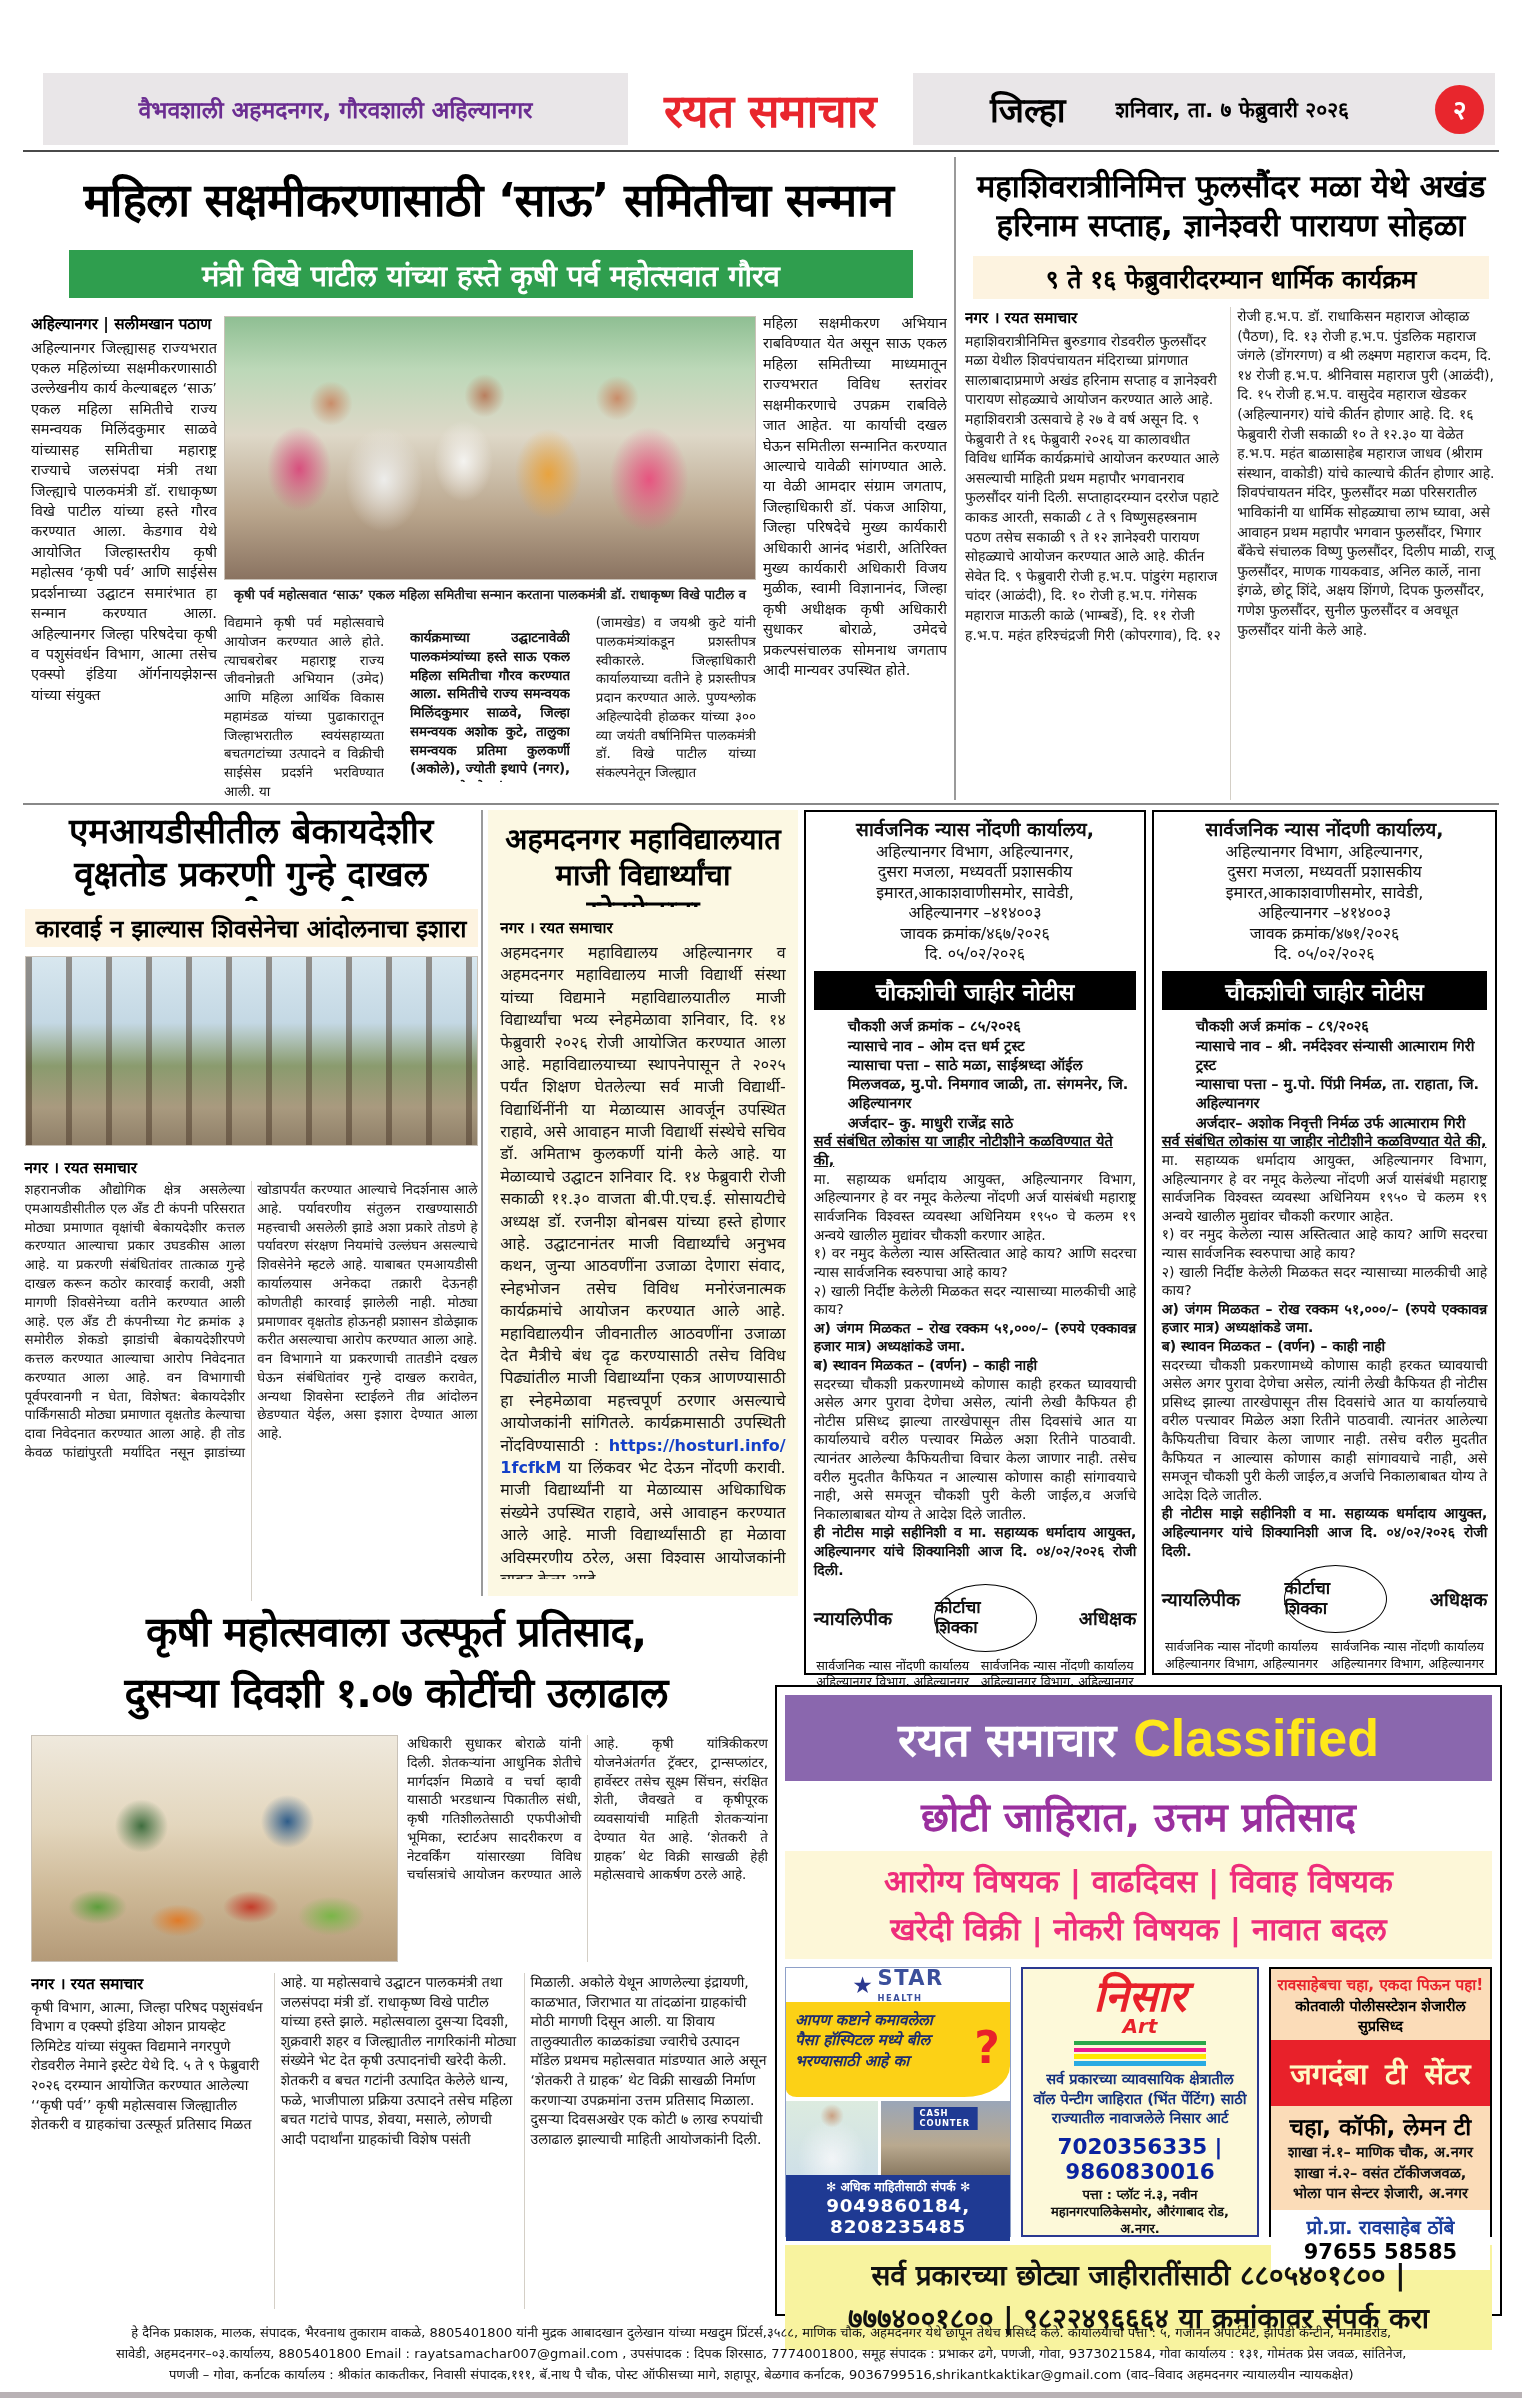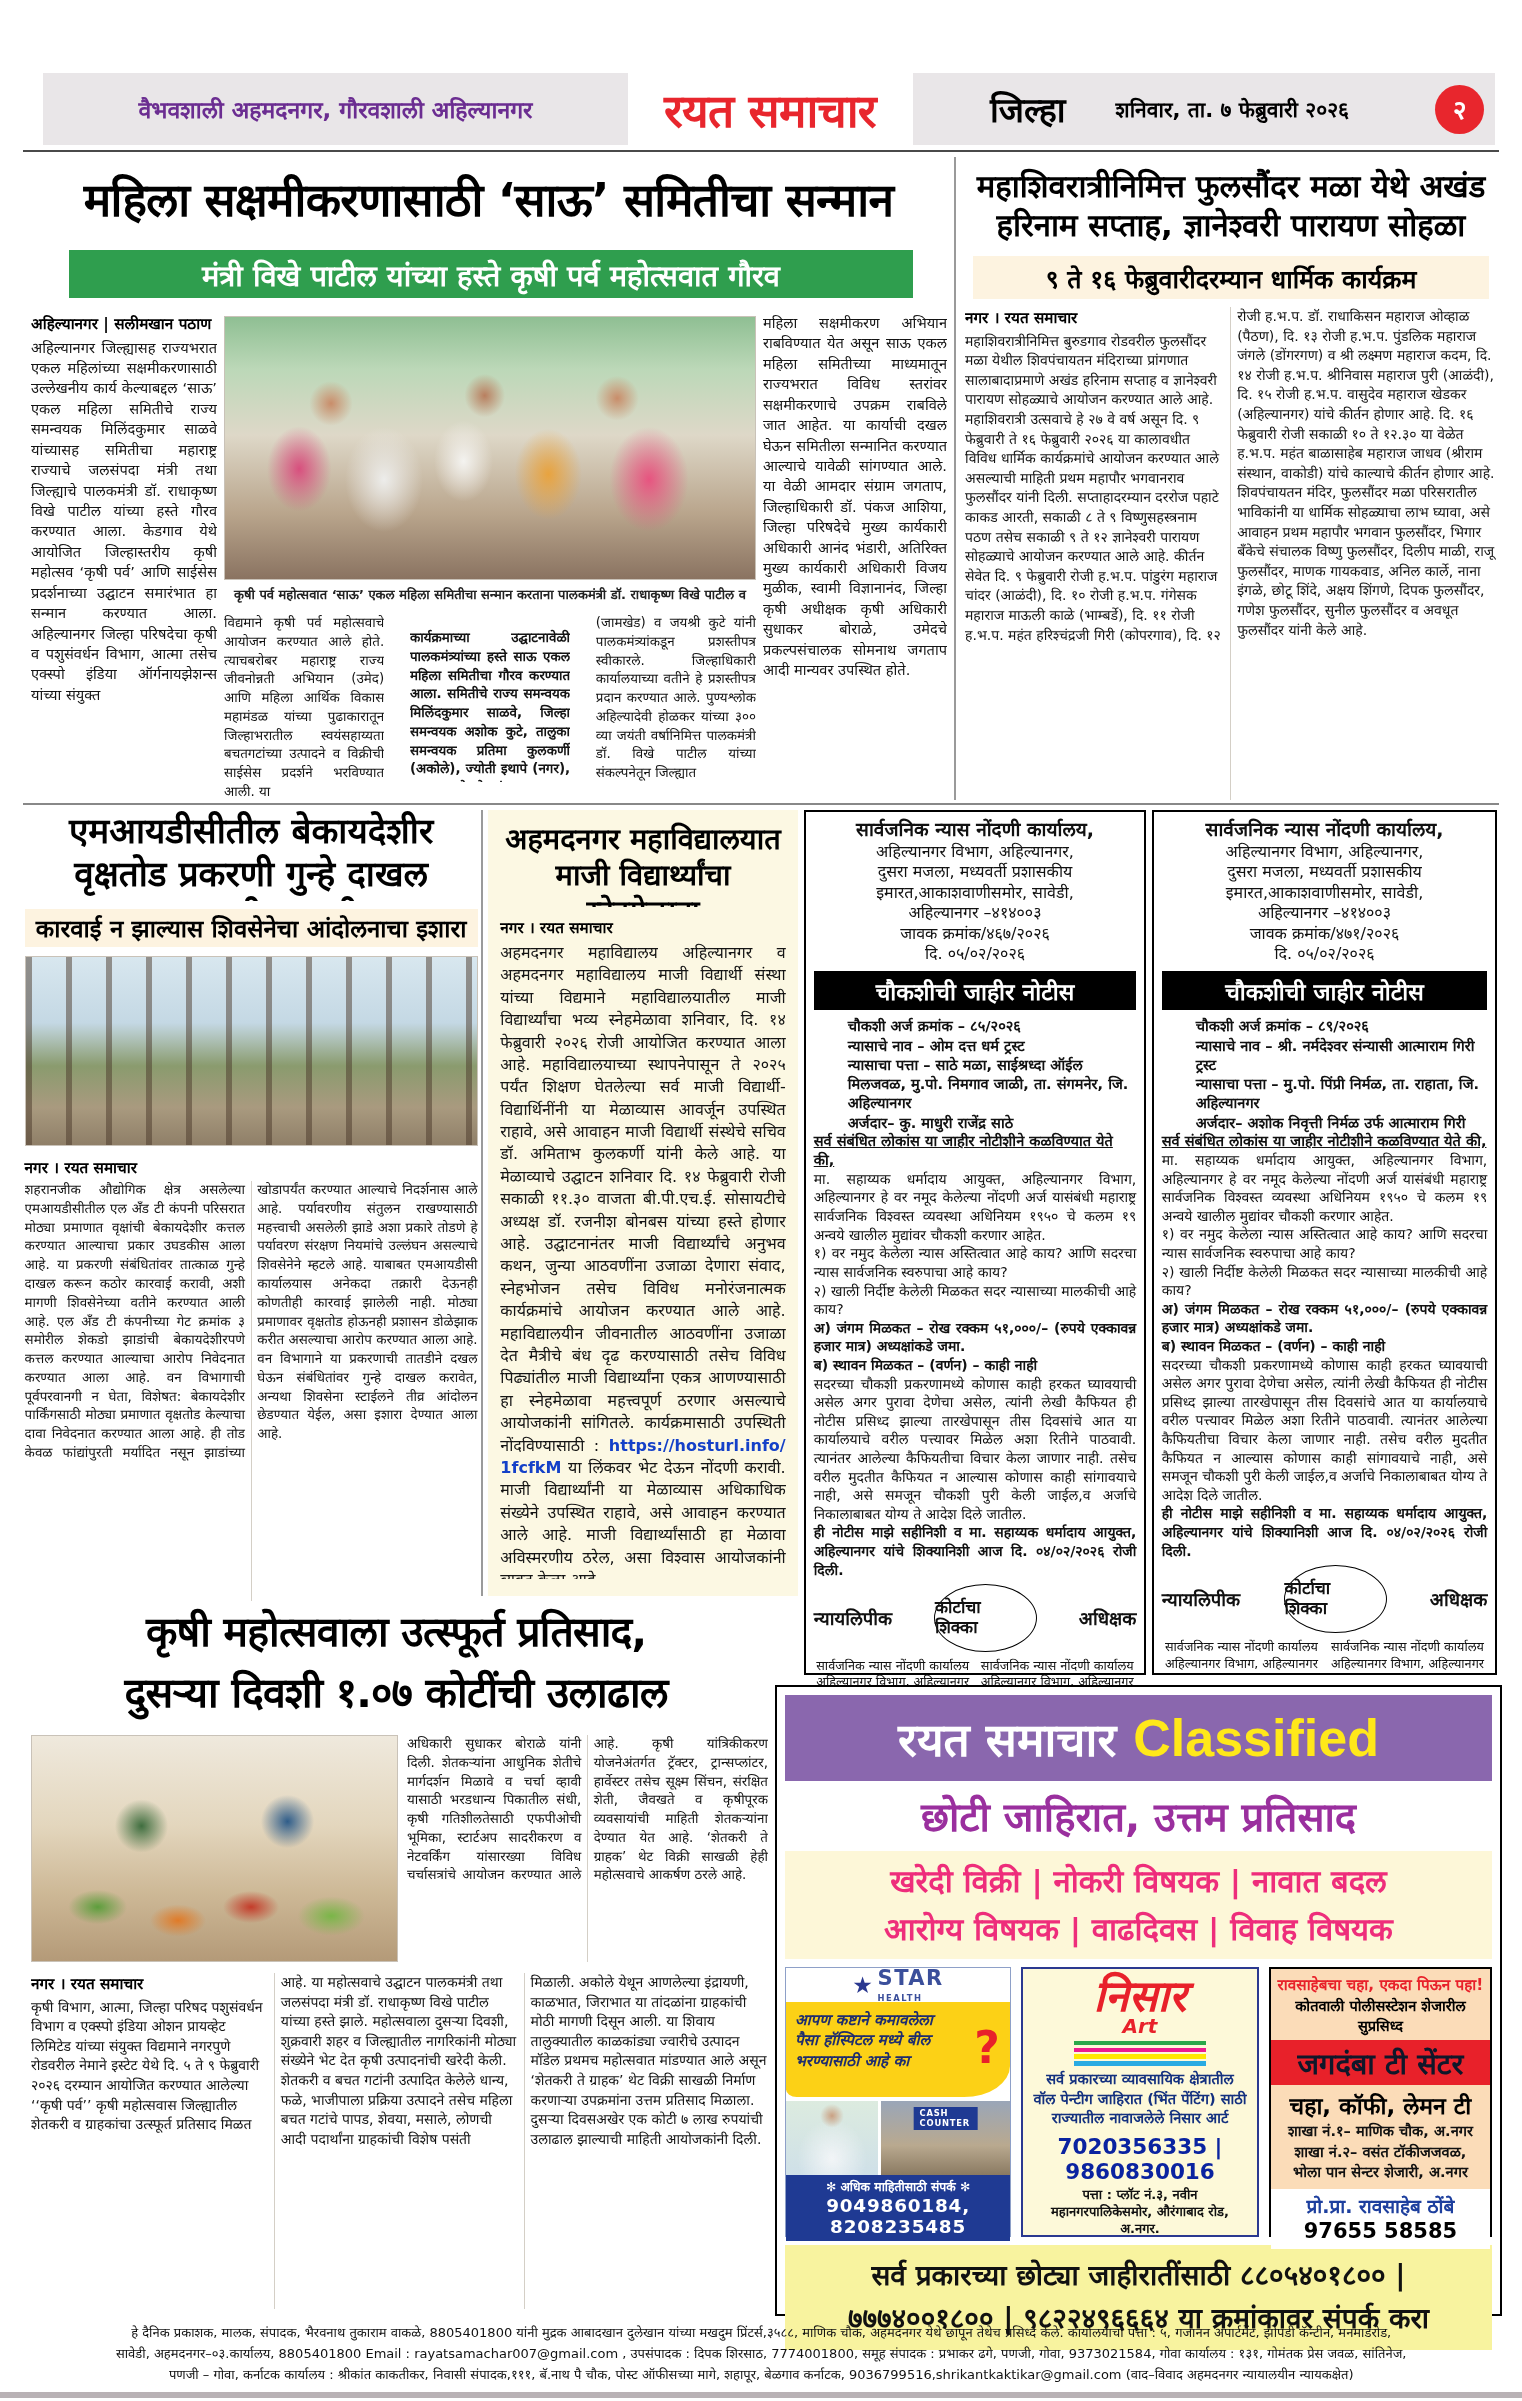--- a/index.html
+++ b/index.html
@@ -105,21 +105,21 @@
   .nisar-logo{color:#e8212a;font-size:43px;font-weight:900;font-style:italic;line-height:1;}
   .nisar-sub{color:#e8212a;font-size:20px;font-weight:800;font-style:italic;margin-top:-4.6px;}
   .nisar-stripes{width:60%;margin:3.1px auto;}
   .nisar-stripes div{height:4.6px;margin:2.3px 0;}
   .nisar-line{color:#14317f;font-size:14.6px;font-weight:800;line-height:1.35;}
   .nisar-phones{color:#0a23a0;font-size:21.5px;font-weight:900;margin:6.1px 0 3.1px;}
   .nisar-addr{color:#111;font-size:13px;font-weight:700;line-height:1.3;}
   .ad-jag{border:2.3px solid #000;background:#fbdcb8;padding:4.6px 6.1px;text-align:center;}
   .jag-tag1{color:#e8212a;font-size:15.3px;font-weight:900;}
   .jag-tag2{color:#000;font-size:14.6px;font-weight:800;margin-top:1.5px;}
-  .jag-name{background:#e8212a;color:#0f172a;font-size:29px;font-weight:900;padding:3px 0;margin:4.6px -6.1px;}
+  .jag-name{background:#e8212a;color:#fef9c3;font-size:29px;font-weight:900;padding:13px 0;margin:4.6px -6.1px;font-family:Liberation Mono, monospace;}
   .jag-items{color:#000;font-size:23px;font-weight:900;margin-top:3.1px;}
   .jag-branch{font-size:14.6px;font-weight:700;line-height:1.4;}
   .jag-white{background:#fff;margin:6.1px -6.1px -4.6px;padding:4.6px 0 6.1px;}
   .jag-prop{color:#1d3f9e;font-size:19px;font-weight:900;}
   .jag-phone{color:#000;font-size:21px;font-weight:900;}
   .cl-contact{background:#f8f39f;font-size:28px;font-weight:900;text-align:center;line-height:1.55;padding:9.2px 4.6px;}
   
   .footer-txt{font-size:13px;line-height:1.6;text-align:center;color:#111;}
   .footer-bar{background:#b9b2b5;}
 </style>
@@ -284,22 +284,22 @@
     <span class="body-txt just" style="font-size:14px;">कृषी विभाग, आत्मा, जिल्हा परिषद पशुसंवर्धन विभाग व एक्स्पो इंडिया ओशन प्रायव्हेट लिमिटेड यांच्या संयुक्त विद्यमाने नगरपुणे रोडवरील नेमाने इस्टेट येथे दि. ५ ते ९ फेब्रुवारी २०२६ दरम्यान आयोजित करण्यात आलेल्या ‘‘कृषी पर्व’’ कृषी महोत्सवास जिल्ह्यातील शेतकरी व ग्राहकांचा उत्स्फूर्त प्रतिसाद मिळत आहे. या महोत्सवाचे उद्घाटन पालकमंत्री तथा जलसंपदा मंत्री डॉ. राधाकृष्ण विखे पाटील यांच्या हस्ते झाले. महोत्सवाला दुसऱ्या दिवशी, शुक्रवारी शहर व जिल्ह्यातील नागरिकांनी मोठ्या संख्येने भेट देत कृषी उत्पादनांची खरेदी केली. शेतकरी व बचत गटांनी उत्पादित केलेले धान्य, फळे, भाजीपाला प्रक्रिया उत्पादने तसेच महिला बचत गटांचे पापड, शेवया, मसाले, लोणची आदी पदार्थांना ग्राहकांची विशेष पसंती मिळाली. अकोले येथून आणलेल्या इंद्रायणी, काळभात, जिराभात या तांदळांना ग्राहकांची मोठी मागणी दिसून आली. या शिवाय तालुक्यातील काळकांड्या ज्वारीचे उत्पादन मॉडेल प्रथमच महोत्सवात मांडण्यात आले असून ‘शेतकरी ते ग्राहक’ थेट विक्री साखळी निर्माण करणाऱ्या उपक्रमांना उत्तम प्रतिसाद मिळाला. दुसऱ्या दिवसअखेर एक कोटी ७ लाख रुपयांची उलाढाल झाल्याची माहिती आयोजकांनी दिली.</span>
   </div>
 
   <div class="abs cl-frame" style="left:775px;top:1685px;width:727px;height:631px;">
     <div class="cl-banner" style="height:86px;margin:7.7px;">
       <span class="cl-brand">रयत समाचार</span>
       <span class="cl-brand-en">Classified</span>
     </div>
     <div class="cl-tagline">छोटी जाहिरात, उत्तम प्रतिसाद</div>
     <div class="cl-cats" style="margin:7.7px;padding:6.1px 3.1px;">
+      <div>आरोग्य विषयक | वाढदिवस | विवाह विषयक</div>
       <div>खरेदी विक्री  |  नोकरी विषयक  |  नावात बदल</div>
-      <div>आरोग्य विषयक | वाढदिवस | विवाह विषयक</div>
     </div>
 
     <div style="display:flex;gap:9.2px;margin:4.6px 7.7px;height:270px;">
 
       <div class="ad ad-star" style="width:227px;">
         <div class="star-row">
           <span class="star-glyph">★</span>
           <span>
             <span class="star-name">STAR</span><br>
             <span class="star-sub">HEALTH</span>

